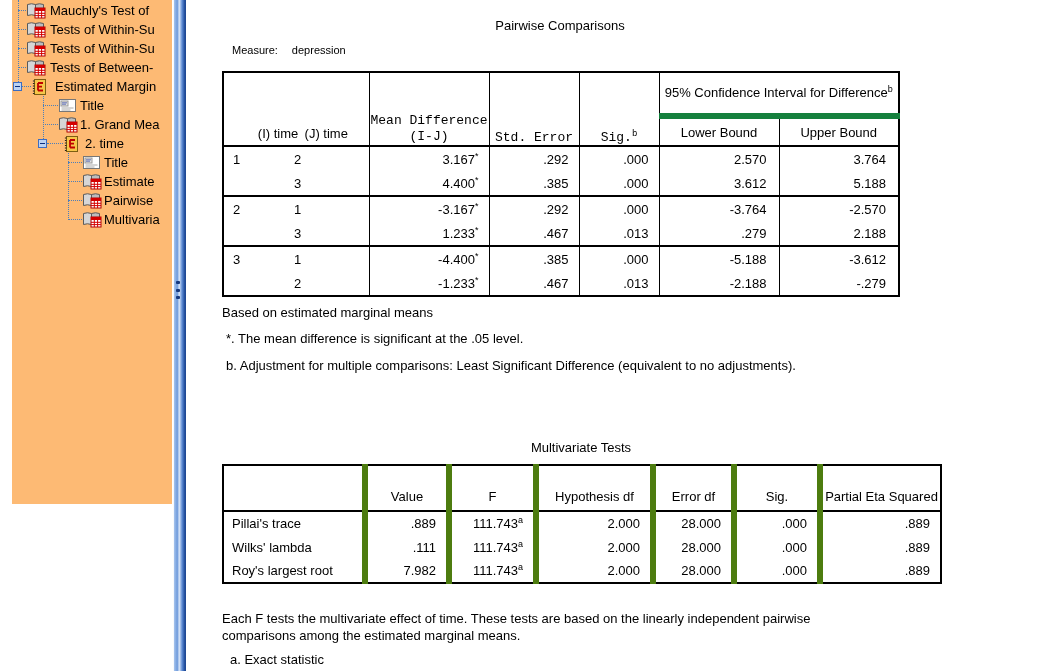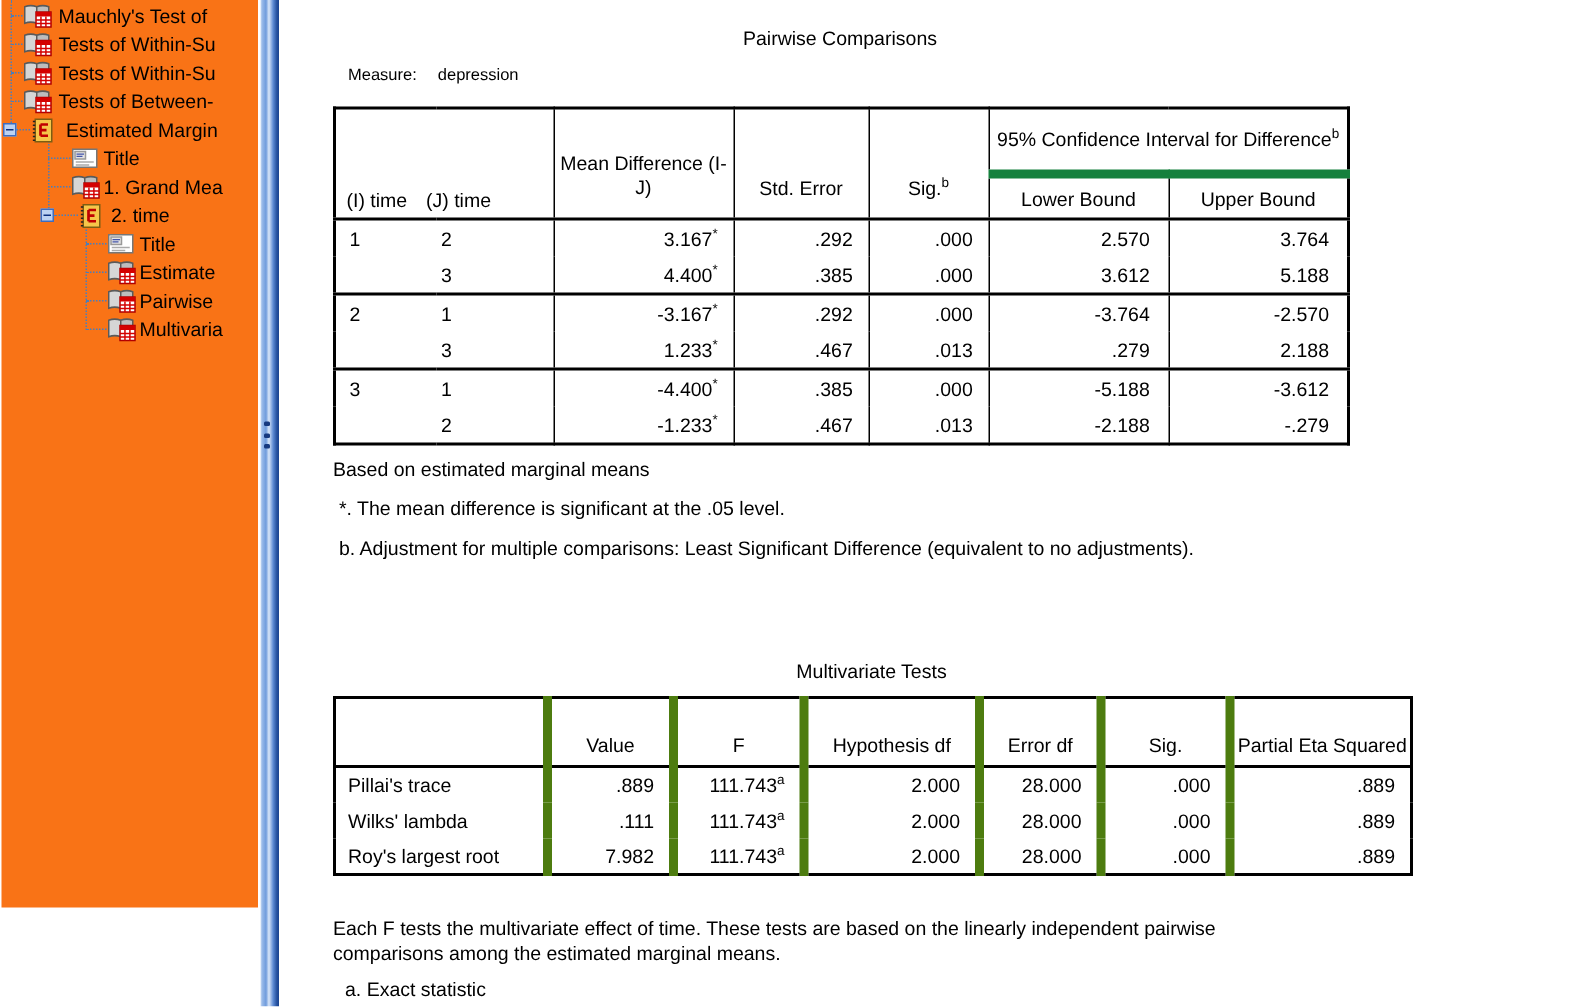--- a/index.html
+++ b/index.html
@@ -1,21 +1,21 @@
 <!DOCTYPE html>
 <html><head>
 <meta charset="utf-8">
 <style>
   * { margin:0; padding:0; box-sizing:border-box; }
   html,body { width:1052px; height:671px; overflow:hidden; background:#fff;
     font-family:"Liberation Sans","DejaVu Sans",sans-serif; color:#000; }
   .app { position:relative; width:1052px; height:671px; background:#fff; }
 
   
-  .tree { position:absolute; left:1px; top:0; width:172px; height:605px; overflow:hidden; background:#f97316; }
+  .tree { position:absolute; left:12px; top:0; width:172px; height:504px; overflow:hidden; background:#fdba74; }
   .guide { position:absolute; width:0; border-left:1px dotted #4a7ebb; }
   .trow { position:absolute; left:0; width:172px; height:19px; font-size:13px; white-space:nowrap; }
   .trow .stub { position:absolute; top:9px; height:0; border-top:1px dotted #4a7ebb; }
   .trow .lbl { position:absolute; top:2px; }
   .trow .ticon { position:absolute; top:1px; }
   .expander { position:absolute; width:9px; height:9px; top:5px; background:#bcd2f2;
     border:1px solid #3d6cc0; }
   .expander::after { content:""; position:absolute; left:1px; right:1px; top:3px; height:1px; background:#0d2f7e; }
 
   
@@ -32,24 +32,24 @@
 
   table.spss { border-collapse:collapse; table-layout:fixed; position:absolute;
     border:2px solid #000; background:#fff; }
   table.spss th, table.spss td { font-weight:normal; font-size:13px; vertical-align:bottom; padding:0; overflow:hidden; }
   table.spss sup { font-size:9px; line-height:0; }
 
   
   #pw-table { left:36px; top:71px; width:676px; }
   #pw-table .vl { border-left:1px solid #000; }
   #pw-table thead th { text-align:center; }
-  #pw-table .ij { vertical-align:bottom; text-align:left;text-decoration:underline; }
+  #pw-table .ij { vertical-align:bottom; text-align:center;text-decoration:underline; }
   #pw-table .ij span { display:inline-block; padding-bottom:4px; }
   #pw-table .ij .si { width:60px; padding-left:7px; }
-  #pw-table .hb { padding-bottom:12px; }
+  #pw-table .hb { padding-bottom:0;font-family:Liberation Mono, monospace; }
   #pw-table .ci-span { vertical-align:middle; border-bottom:6px solid #15803d; height:44px; line-height:1.25; }
   #pw-table .sub { height:30px; vertical-align:middle; }
   #pw-table .md { line-height:1.25; }
   #pw-table tbody td { height:25px; vertical-align:middle; }
   #pw-table tbody tr.grp td { border-top:2px solid #000; }
   #pw-table tbody tr:first-child td { border-top:2px solid #000; }
   #pw-table td.num { text-align:right; padding-right:10px;margin-left:43px; }
   #pw-table td.ci-num { text-align:right; padding-right:12px; }
   #pw-table td.icell { padding-left:9px; }
   #pw-table td.jcell { padding-left:3px; }

